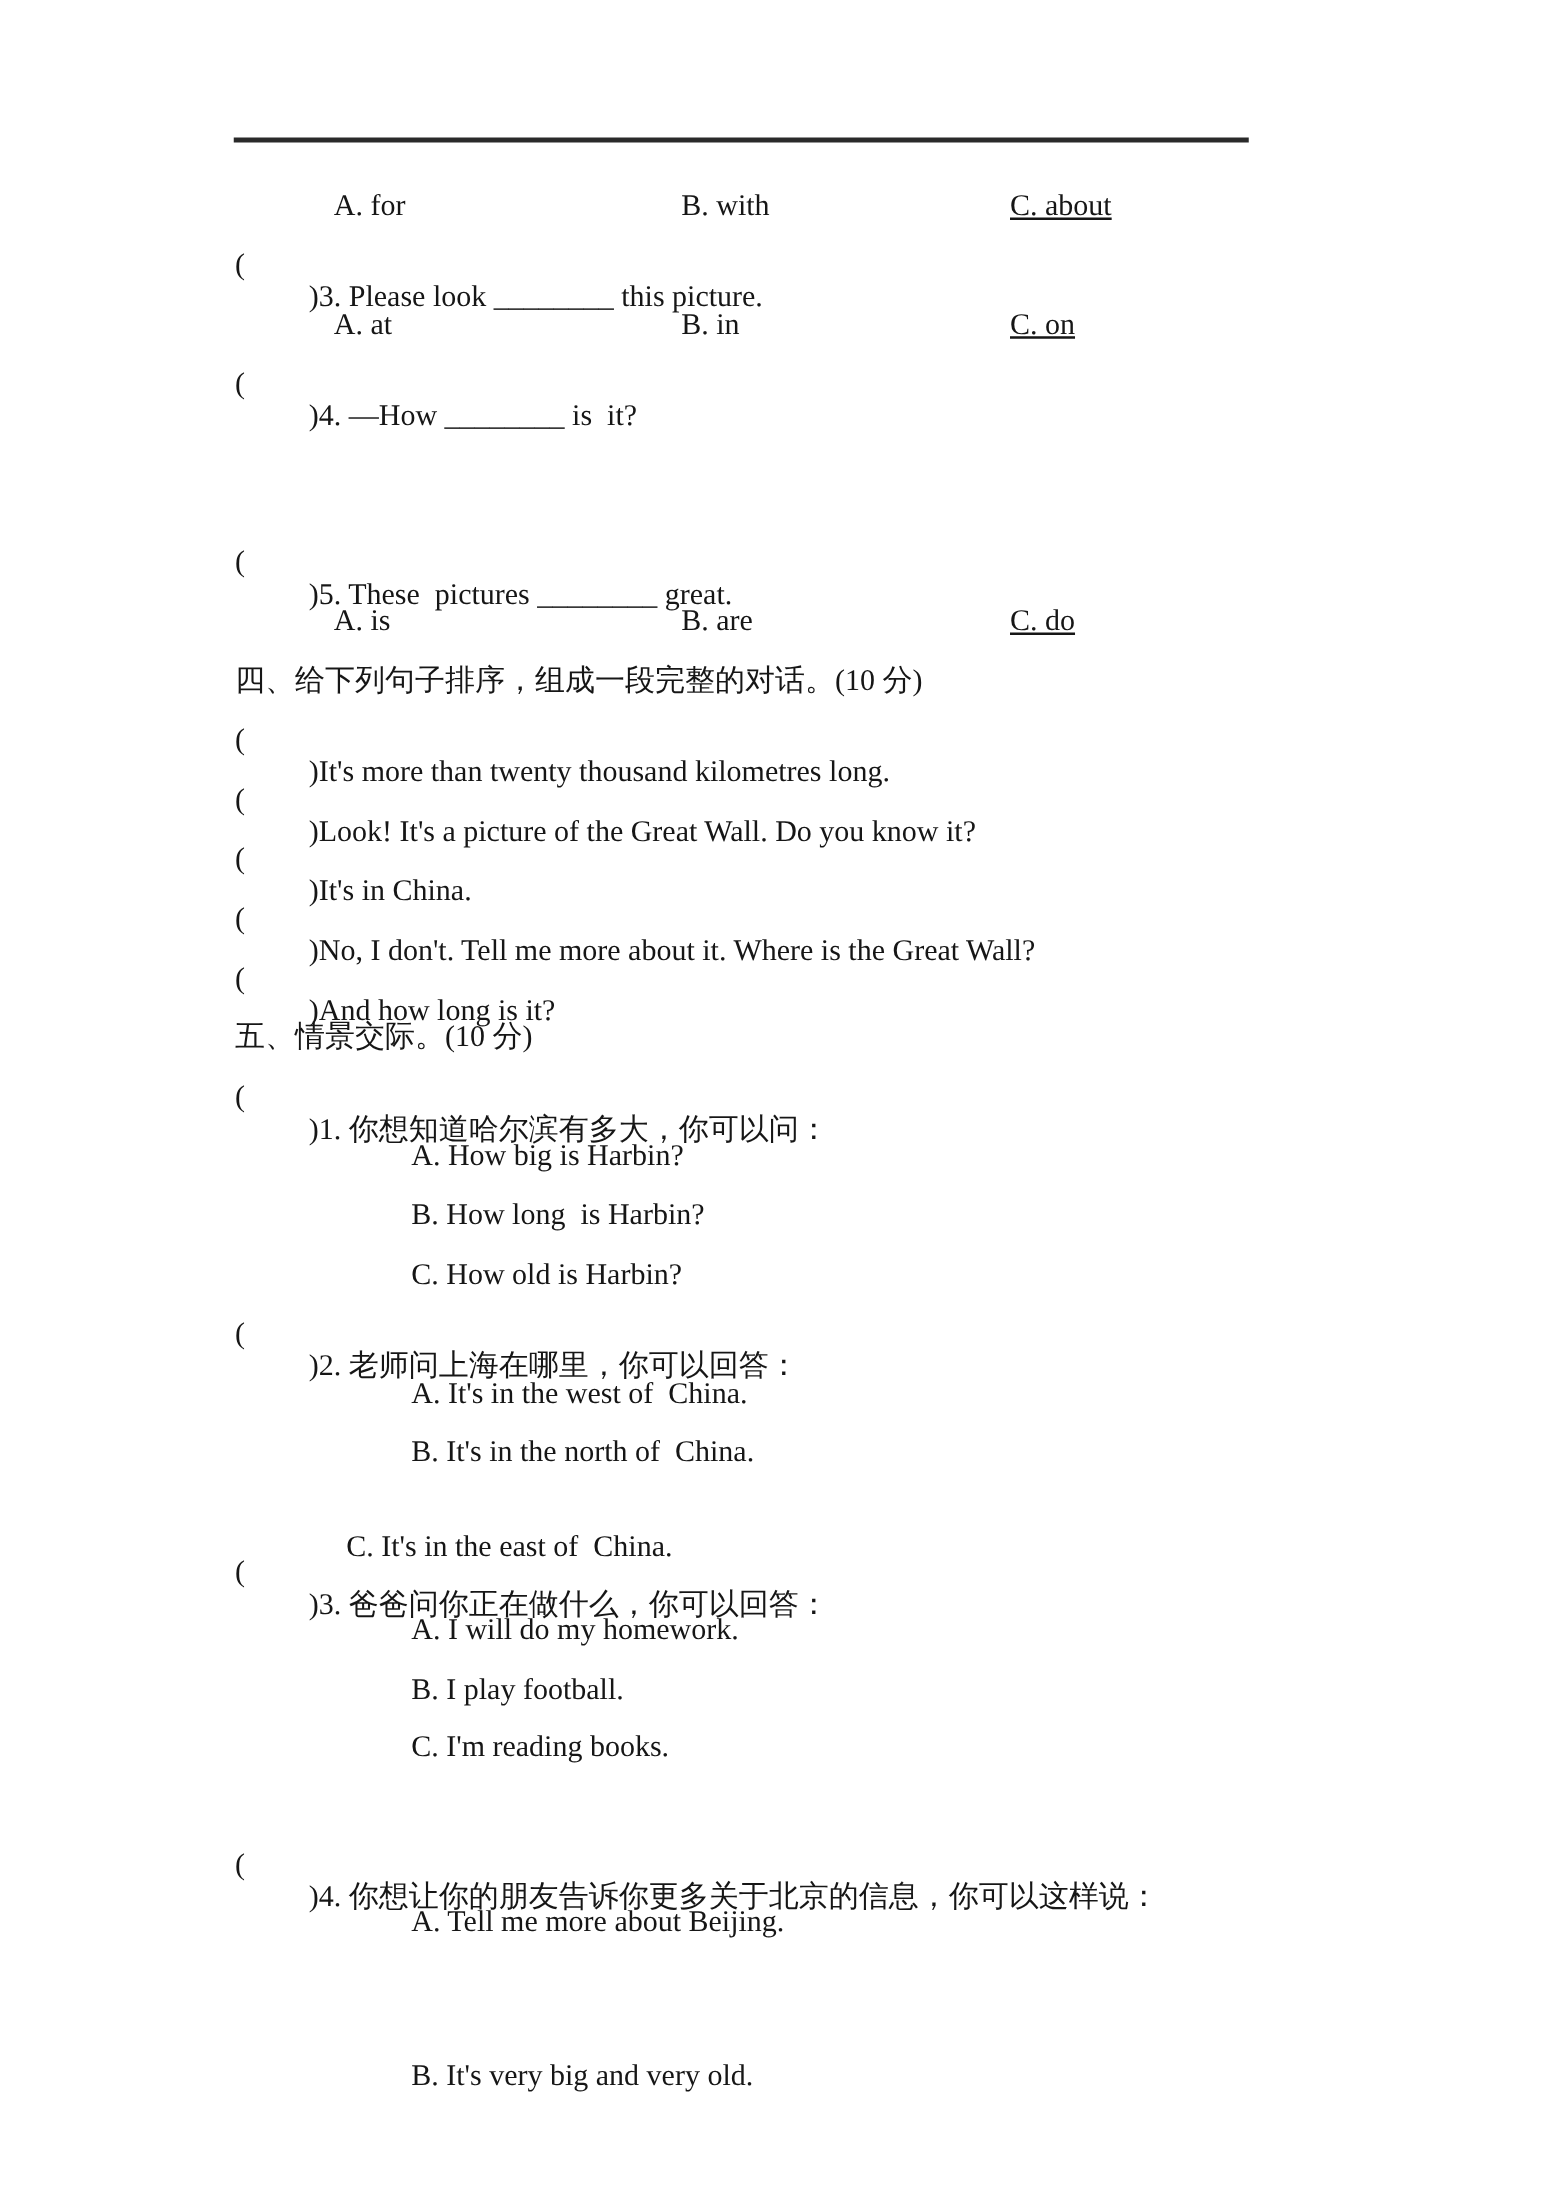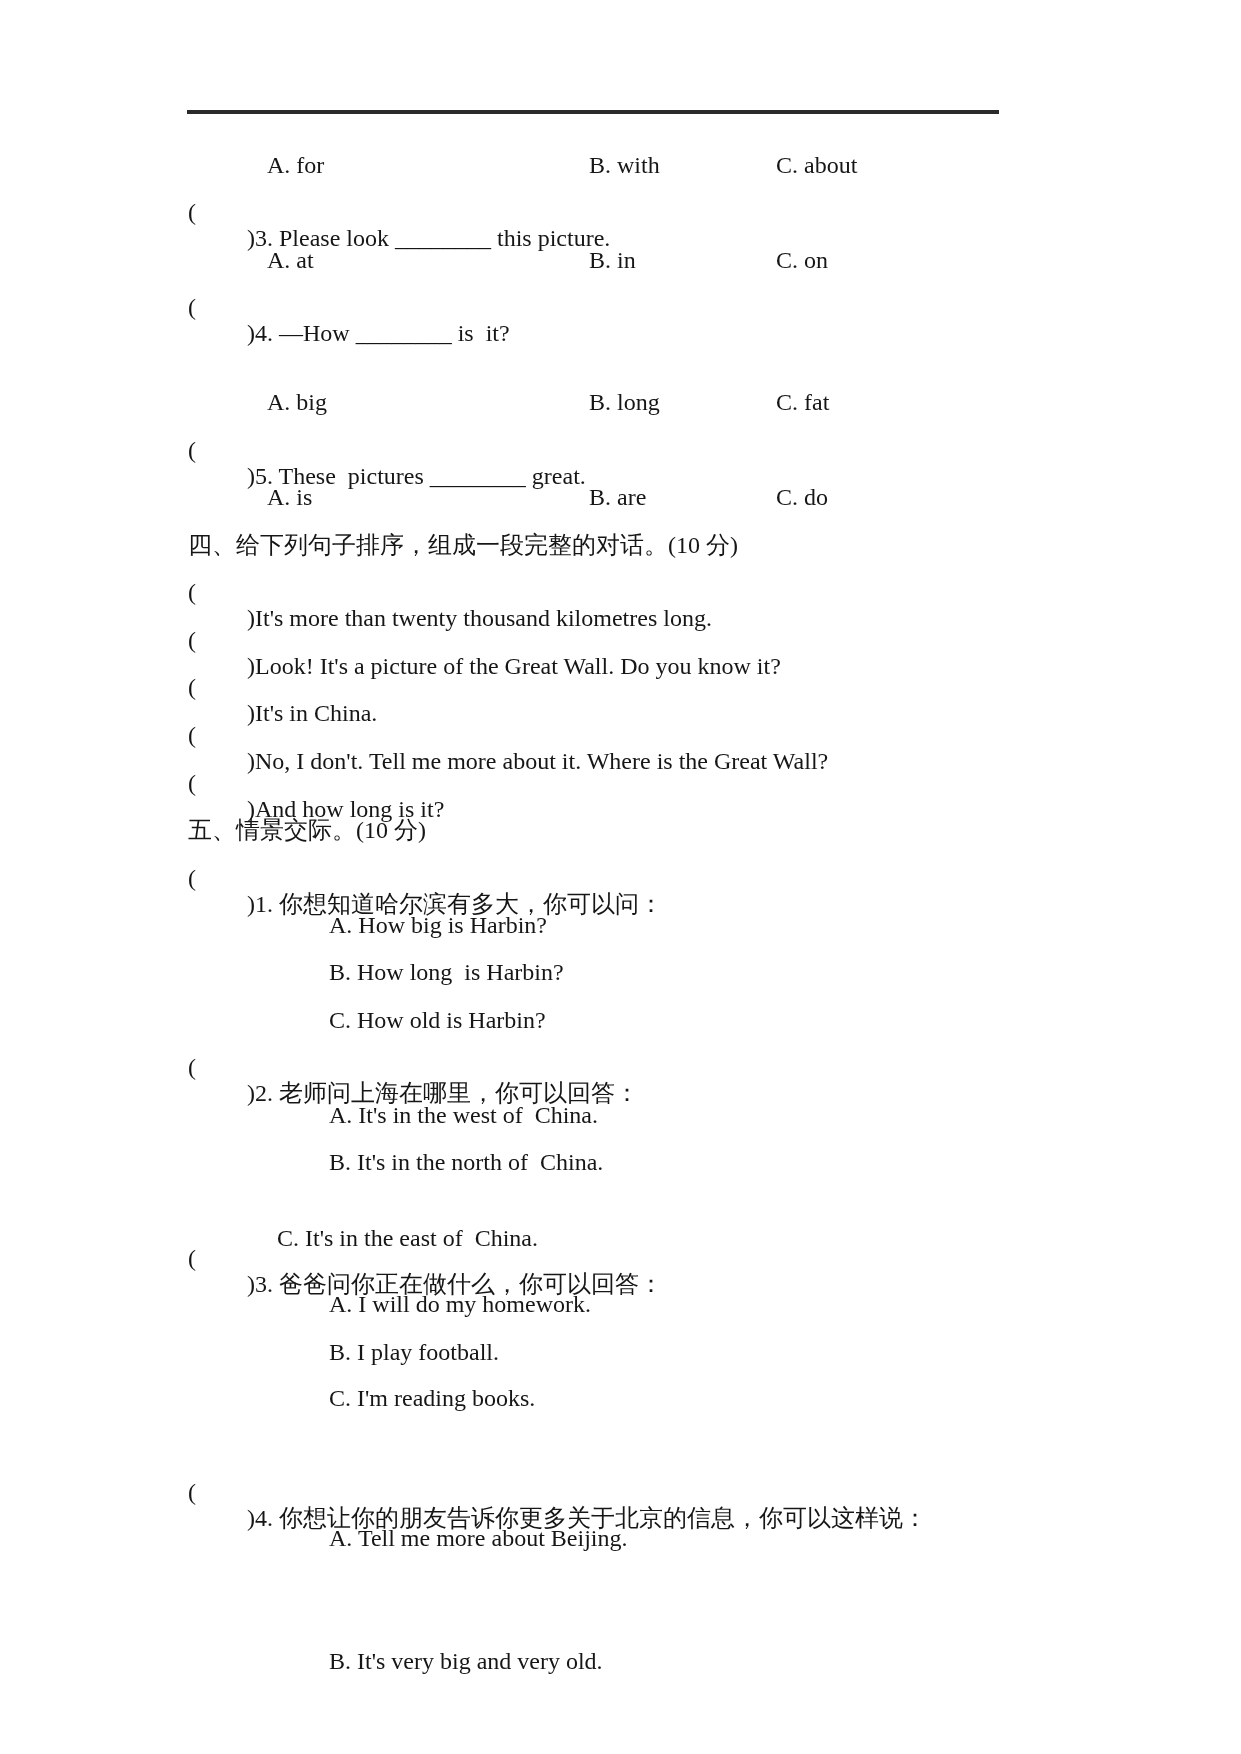--- a/index.html
+++ b/index.html
@@ -32,22 +32,22 @@
   .ln span{
     position:absolute;
     top:0;
     white-space:pre;
   }
   .paren{left:188px;}
   .stem{left:247px;margin-top:26px;}
   .hd{left:188px;}
   .cont{left:275px;}
   .col-a{left:267px;}
-  .col-b{left:545px;margin-left:44px;}
-  .col-c{left:776px;}
+  .col-b{left:545px;}
+  .col-c{left:808px;text-decoration:underline;}
   .sub{left:293px;margin-left:36px;}
   .sub-out{left:277px;margin-top:28px;}
 </style>
 </head>
 <body style="background: rgb(255, 255, 255);">
 
 <div class="page" style="color: rgb(22, 22, 22);">
 
   <div class="rule" style="background: rgb(42, 42, 42);"></div>
 
@@ -63,25 +63,20 @@
   </div>
   <div class="ln" style="top:245px">
     <span class="col-a">A. at</span>
     <span class="col-b">B. in</span>
     <span class="col-c">C. on</span>
   </div>
 
   <div class="ln" style="top:292px">
     <span class="paren">(</span>
     <span class="stem">)4. —How ________ is  it?</span>
-  </div>
-  <div class="ln" style="top:387px">
-    <span class="col-a">A. big</span>
-    <span class="col-b">B. long</span>
-    <span class="col-c">C. fat</span>
   </div>
 
   <div class="ln" style="top:435px">
     <span class="paren">(</span>
     <span class="stem">)5. These  pictures ________ great.</span>
   </div>
   <div class="ln" style="top:482px">
     <span class="col-a">A. is</span>
     <span class="col-b">B. are</span>
     <span class="col-c">C. do</span>

